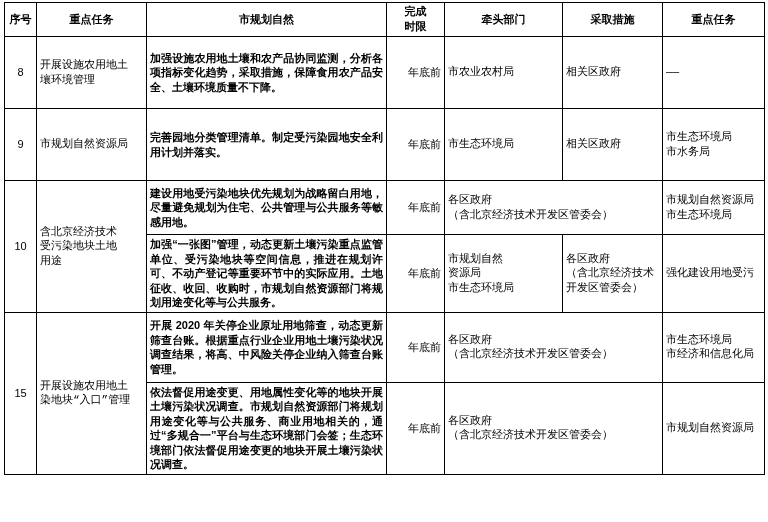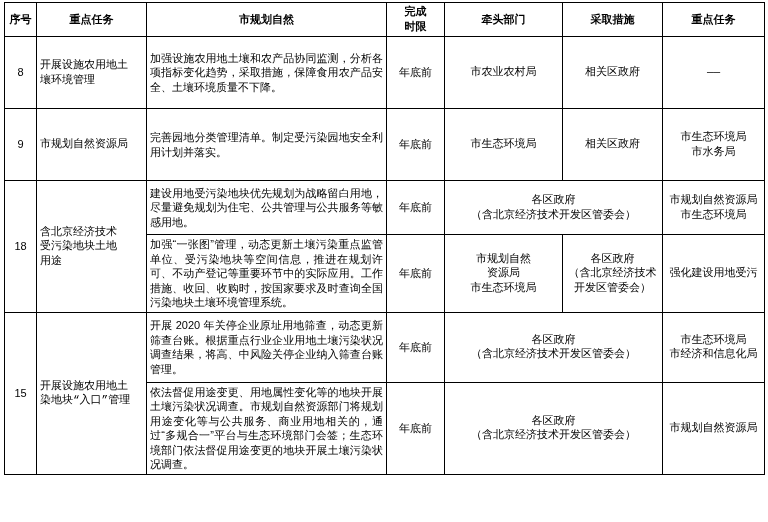--- a/index.html
+++ b/index.html
@@ -59,28 +59,29 @@
   td.task {
     text-align: left;
     font-size: 12px;
     line-height: 1.45;
   }
   td.measure {
     text-align: justify;
     text-justify: inter-ideograph;
     font-size: 11.5px;
     line-height: 1.42;
+    font-weight: bold;
   }
   td.time {
-    text-align: center;
+    text-align: right;
     font-size: 12px;
     line-height: 1.35;
   }
   td.lead, td.main, td.assist {
-    text-align: center;
+    text-align: left;
     font-size: 11.5px;
     line-height: 1.35;
   }
   .dash {
     letter-spacing: 0px;
     font-size: 12px;
   }
   .pre {
     white-space: pre-line;
     font-family: Liberation Mono, monospace;
@@ -130,34 +131,34 @@
         <td class="task pre">市规划自然资源局</td>
         <td class="measure">完善园地分类管理清单。制定受污染园地安全利用计划并落实。</td>
         <td class="time">年底前</td>
         <td class="lead pre">市生态环境局</td>
         <td class="main pre">相关区政府</td>
         <td class="assist pre">市生态环境局
 市水务局</td>
       </tr>
 
       <tr style="height:54px;">
-        <td class="no" rowspan="2">18</td>
+        <td class="no" rowspan="2">10</td>
         <td class="task pre" rowspan="2">含北京经济技术
 受污染地块土地
 用途</td>
         <td class="measure">建设用地受污染地块优先规划为战略留白用地，尽量避免规划为住宅、公共管理与公共服务等敏感用地。</td>
         <td class="time">年底前</td>
         <td class="lead pre" colspan="2">各区政府
 （含北京经济技术开发区管委会）</td>
         <td class="assist pre">市规划自然资源局
 市生态环境局</td>
       </tr>
 
       <tr style="height:74px;">
-        <td class="measure">加强“一张图”管理，动态更新土壤污染重点监管单位、受污染地块等空间信息，推进在规划许可、不动产登记等重要环节中的实际应用。工作措施、收回、收购时，按国家要求及时查询全国污染地块土壤环境管理系统。</td>
+        <td class="measure">加强“一张图”管理，动态更新土壤污染重点监管单位、受污染地块等空间信息，推进在规划许可、不动产登记等重要环节中的实际应用。土地征收、收回、收购时，市规划自然资源部门将规划用途变化等与公共服务。</td>
         <td class="time">年底前</td>
         <td class="lead pre">市规划自然
 资源局
 市生态环境局</td>
         <td class="main pre">各区政府
 （含北京经济技术
 开发区管委会）</td>
         <td class="assist pre">强化建设用地受污</td>
       </tr>
 

